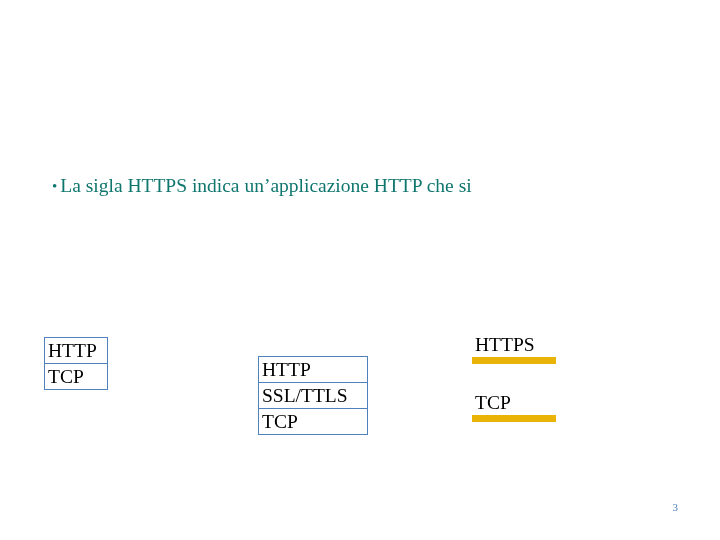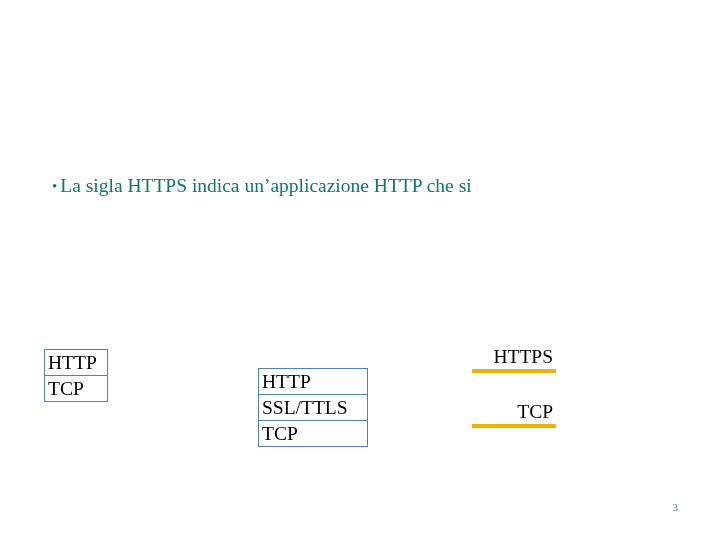--- a/index.html
+++ b/index.html
@@ -37,21 +37,21 @@
   .bullet-mark {
     font-size: 15px;
     vertical-align: 1px;
     padding-right: 3px;
   }
 
   
   .stacks {
     position: absolute;
     left: 0;
-    top: 344px;
+    top: 332px;
     width: 648px;
     height: 110px;
   }
   .stack {
     position: absolute;
     border: 1px solid #4f81bd;
     box-sizing: border-box;
     background: #ffffff;
   }
   .stack-row {
@@ -85,22 +85,21 @@
     width: 84px;
     border: none;
   }
   .plain-cell {
     padding: 0 3px;
     font-size: 19.5px;
     line-height: 25px;
     white-space: pre;
   }
   .underline-cell {
-    border-bottom: 4px solid #eab308;
-    text-align: right;
+    border-bottom: 7px solid #eab308;
   }
 
   
   .page-number {
     position: absolute;
     right: 42px;
     bottom: 27px;
     font-size: 11px;
     color: #4f81bd;
     font-family: "Liberation Serif", serif;

